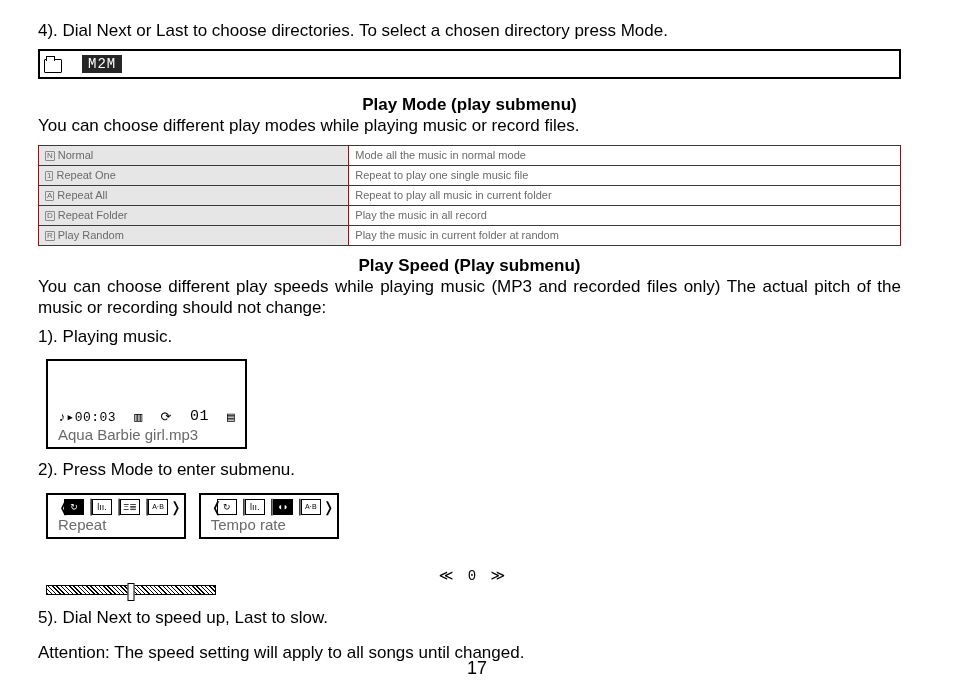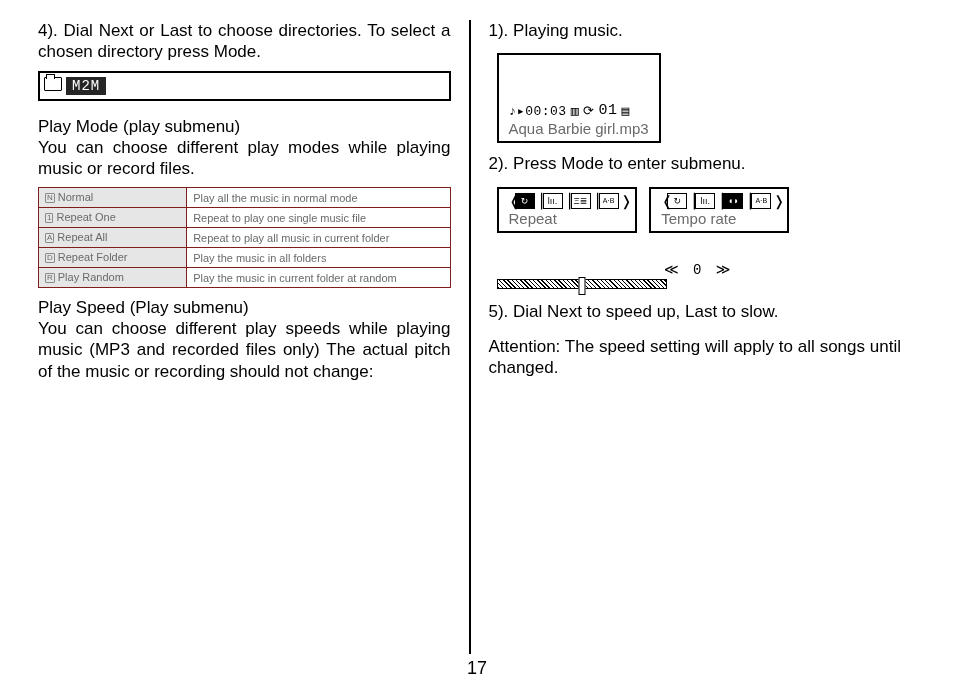--- a/index.html
+++ b/index.html
@@ -1,33 +1,33 @@
 <!DOCTYPE html>
 <html><head>
   <meta charset="utf-8">
   <style>
     * { box-sizing: border-box; margin: 0; padding: 0; }
     html, body { width: 954px; height: 694px; font-family: Arial, Helvetica, sans-serif; font-size: 17px; color: #000; background: #fff; }
-    .page { display: flex; width: 100%; height: 654px; padding: 20px 43px 0 28px; }
+    .page { display: flex; width: 100%; height: 654px; padding: 20px 43px 0 28px; flex-direction: column; }
     .col { flex: 1; padding: 0 10px; }
     .divider { width: 2px; background: #000; margin: 0 8px; }
     .para { margin-bottom: 8px; line-height: 1.25; }
     .justify { text-align: justify; text-justify: inter-word; }
-    .bold { font-weight: normal; }
+    .bold { font-weight: bold; text-align: center; }
     .lcd-box { border: 2px solid #000; display: inline-block; margin: 6px 0 10px 0; background:#fff; }
-    .lcd-box.m2m { display:flex; align-items:flex-start; padding:4px 6px 4px 4px; gap:4px; }
+    .lcd-box.m2m { display:flex; align-items:flex-end; padding:4px 6px 4px 4px; gap:20px; }
     .folder-icon { width:18px; height:14px; border:1.5px solid #000; border-radius:1px; display:inline-block; position:relative; background:#fff;}
     .folder-icon::before { content:""; position:absolute; top:-4px; left:1px; width:7px; height:4px; border:1.5px solid #000; border-bottom:none; background:#fff;}
     .lcd-label { background:#262626; color:#fff; font-family: "Courier New", monospace; font-size:14px; padding:1px 6px; letter-spacing:1px;}
     .play-table { border-collapse: collapse; width: 100%; margin: 6px 0 10px 0; font-size: 11px; }
     .play-table td { border: 1px solid #7f1d1d; padding: 3px 6px; color:#6a6a6a;}
     .play-table td:first-child { background: #e6e6e6; white-space: nowrap; width: 36%; }
     .icon-cell { display:inline-block; border:1px solid #8a8a8a; border-radius:1px; font-size:8px; padding:0 1px; color:#6a6a6a; margin-right:3px; line-height:1; position:relative; top:-1px;}
     .screen { border:2px solid #000; display:inline-block; padding:4px 10px 4px 10px; margin: 4px 0 10px 8px; }
-    .screen-row1 { font-family: "Courier New", monospace; letter-spacing:0.5px; font-size:15px; display:flex; align-items:center; gap:4px;margin-top:43px;}
+    .screen-row1 { font-family: "Courier New", monospace; letter-spacing:0.5px; font-size:15px; display:flex; align-items:center; gap:18px;margin-top:43px;}
     .screen-row2 { font-family: Arial, sans-serif; font-size:15px; color:#6a6a6a; margin-top:1px;}
     .mini-icon { display:inline-block; font-size:13px; color:#000; }
     .sub-icon { display:inline-block; width:20px; height:16px; border:1.5px solid #000; margin:0 1px; position:relative; vertical-align:middle;}
     .sub-icon.active { background:#000; }
     .sub-icon .inner { position:absolute; inset:2px; display:flex; align-items:center; justify-content:center; font-size:9px; color:#000;}
     .sub-icon.active .inner { color:#fff;}
     .submenu-row { display:flex; align-items:center; gap:1px; justify-content:center;}
     .sep-bar { width:4px; font-size:14px;}
     .tempo-box { margin: 2px 0 12px 8px; }
     .tempo-vals { font-family: "Courier New", monospace; font-size:14px; letter-spacing:3px; text-align:center;}
@@ -50,33 +50,33 @@
 
 
     <div class="spacer"></div>
     <p class="bold">Play Mode (play submenu)</p>
     <p class="para justify">You can choose different play modes while playing music or record files.</p>
 
     <table class="play-table">
       <tbody>
         <tr>
             <td><span class="icon-cell">N</span><span>Normal</span></td>
-            <td>Play all the music in normal mode</td>
+            <td>Mode all the music in normal mode</td>
           </tr>
         <tr>
             <td><span class="icon-cell">1</span><span>Repeat One</span></td>
             <td>Repeat to play one single music file</td>
           </tr>
         <tr>
             <td><span class="icon-cell">A</span><span>Repeat All</span></td>
             <td>Repeat to play all music in current folder</td>
           </tr>
         <tr>
             <td><span class="icon-cell">D</span><span>Repeat Folder</span></td>
-            <td>Play the music in all folders</td>
+            <td>Play the music in all record</td>
           </tr>
         <tr>
             <td><span class="icon-cell">R</span><span>Play Random</span></td>
             <td>Play the music in current folder at random</td>
           </tr>
       </tbody>
     </table>
 
     <p class="bold">Play Speed (Play submenu)</p>
     <p class="para justify">You can choose different play speeds while playing music (MP3 and recorded files only) The actual pitch of the music or recording should not change:</p>

